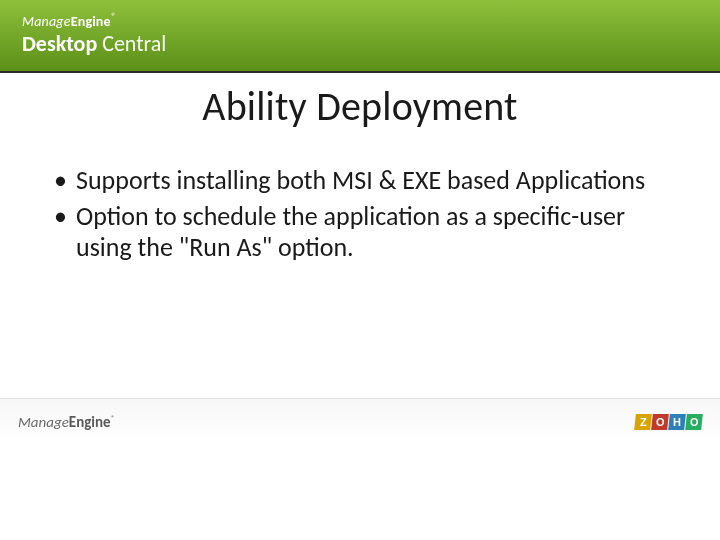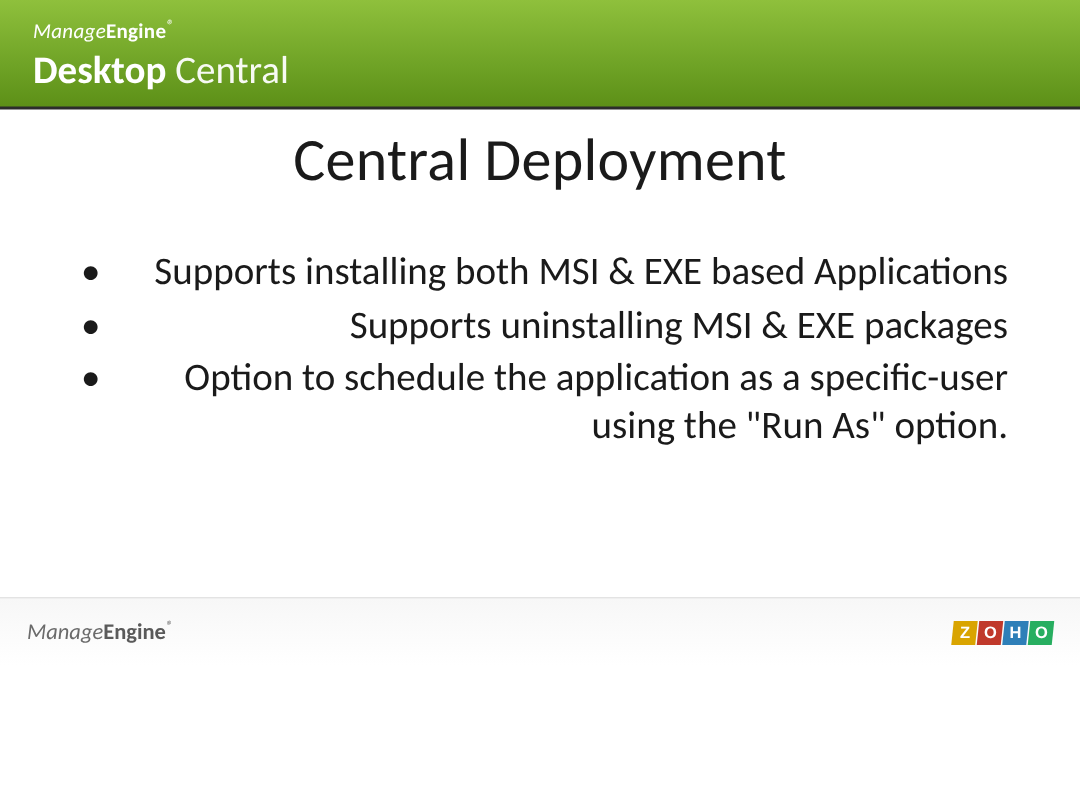--- a/index.html
+++ b/index.html
@@ -34,21 +34,21 @@
     line-height: 1;
   }
   .brand .me {
     font-size: 14px; font-weight: 400; letter-spacing: 0.2px;
     font-style: italic;
   }
   .brand .me b { font-weight: 700; font-style: normal; }
   .brand .reg { font-size: 10px; vertical-align: super; }
   .brand .prod {
     margin-top: 4px;
-    font-size: 26px;
+    font-size: 22px;
   }
   .brand .prod .d { font-weight: 700; }
   .brand .prod .c { font-weight: 300; opacity: 0.95; }
 
   
   .title {
     text-align: center;
     font-size: 40px;
     font-weight: 400;
     color: #1a1a1a;
@@ -59,21 +59,20 @@
     margin: 34px 48px 0 48px;
     font-size: 26px;
     line-height: 1.22;
     color: #1a1a1a;
   }
   .content ul { list-style: none; }
   .content li {
     position: relative;
     padding-left: 28px;
     margin-bottom: 4px;
-    text-align: right;
   }
   .content li::before {
     content: "•";
     position: absolute;
     left: 6px;
     top: 0;
     color: #1a1a1a;
     font-size: 26px;
     line-height: 1.22;
   }
@@ -120,26 +119,25 @@
     <div class="brand">
       <div class="me">
         <span>Manage</span><b>Engine</b><span class="reg">®</span>
       </div>
       <div class="prod">
         <span class="d">Desktop</span><span class="c"> Central</span>
       </div>
     </div>
   </div>
 
-  <h1 class="title">Central Deployment</h1>
+  <h1 class="title">Ability Deployment</h1>
 
   <div class="content">
     <ul>
       <li><span>Supports installing both MSI &amp; EXE based Applications</span></li>
-      <li><span>Supports uninstalling MSI &amp; EXE packages</span></li>
       <li><span>Option to schedule the application as a specific-user using the "Run As" option.</span></li>
     </ul>
   </div>
 
   <div class="footer">
     <div class="footer-brand">
       <span>Manage</span><b>Engine</b><span class="reg">®</span>
     </div>
     <div class="zoho">
       <span class="tile z">

